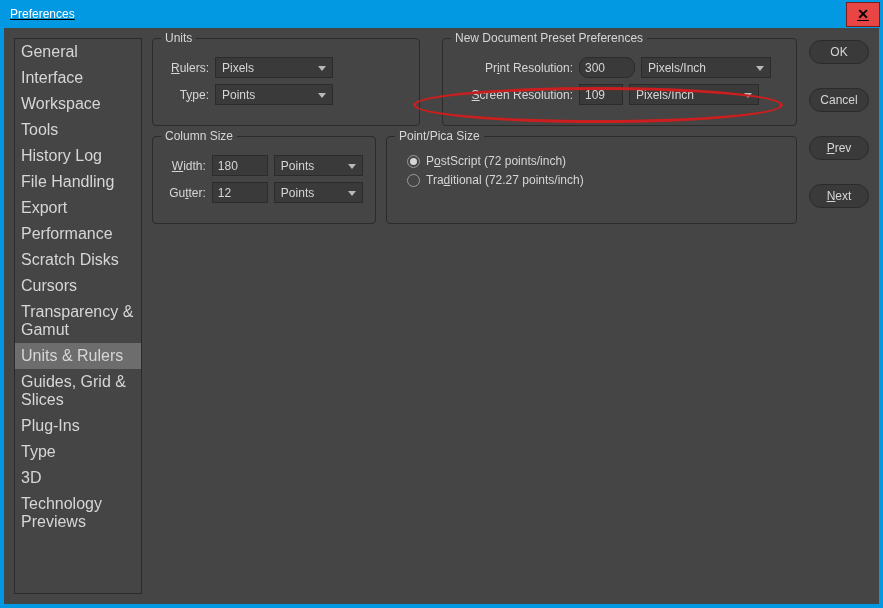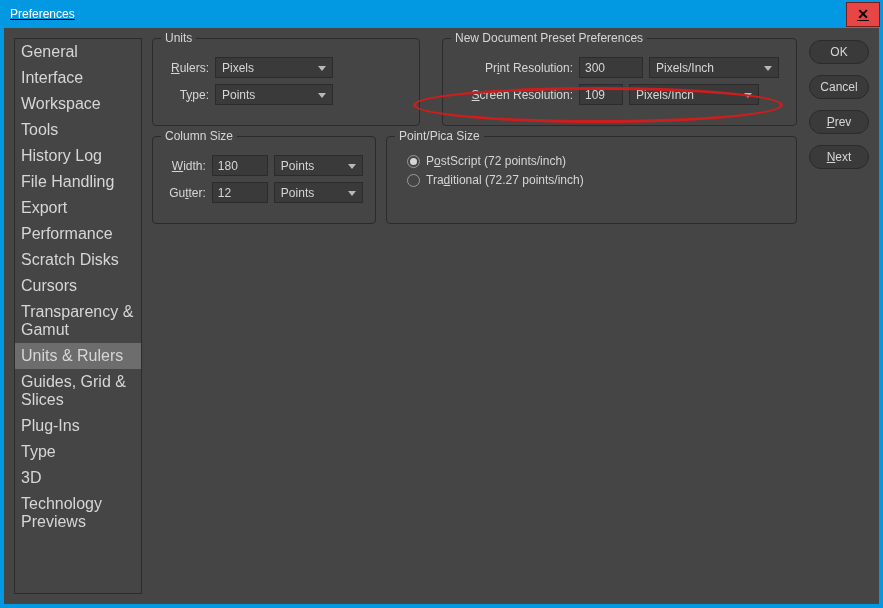--- a/index.html
+++ b/index.html
@@ -26,21 +26,21 @@
 .input-text { background: #3a3a3a; border: 1px solid #2b2b2b; color: #d6d6d6; font-size: 12px; padding: 2px 5px; height: 21px; }
 .select { background: #3a3a3a; border: 1px solid #2b2b2b; color: #d6d6d6; font-size: 12px; padding: 2px 18px 2px 6px; height: 21px; position: relative; cursor: pointer; display: flex; align-items: center; }
 .select::after { content: ""; position: absolute; right: 6px; top: 8px; width: 0; height: 0; border-left: 4px solid transparent; border-right: 4px solid transparent; border-top: 5px solid #b8b8b8; }
 .column-panel { width: 224px; }
 .column-panel .lbl { width: 44px; }
 .pointpica-panel { flex: 1; }
 .radio-row { display: flex; align-items: center; gap: 6px; margin: 5px 0 5px 8px; }
 .radio { width: 13px; height: 13px; border: 1px solid #9a9a9a; border-radius: 50%; display: flex; align-items: center; justify-content: center; }
 .radio.checked::after { content: ""; width: 7px; height: 7px; background: #d6d6d6; border-radius: 50%; }
 .radio-label { font-size: 12px; color: #d6d6d6; }
-.buttons { width: 60px; display: flex; flex-direction: column; gap: 11px; padding-top: 2px; }
+.buttons { width: 60px; display: flex; flex-direction: column; gap: 24px; padding-top: 2px; }
 .btn { background: #3a3a3a; border: 1px solid #2b2b2b; border-radius: 12px; color: #d6d6d6; font-size: 12px; height: 24px; display: flex; align-items: center; justify-content: center; cursor: pointer; }
 .row2 { display: flex; gap: 10px; }
 .annot-ellipse { position: absolute; border: 3px solid #cc1e1e; border-radius: 50%; pointer-events: none; }
 .ul { text-decoration: underline; }
 </style>
 </head>
 <body>
 
 <div class="window">
 
@@ -91,21 +91,21 @@
               <div class="select" style="width:118px">
                   <span>Points</span>
                 </div>
             </div>
           </div>
 
           <div class="fieldset resolutions-panel" style="position:relative">
             <div class="legend">New Document Preset Preferences</div>
             <div class="form-row">
               <span class="lbl">Pr<span class="ul">i</span>nt Resolution:</span>
-              <input class="input-text" style="width: 64px;" value="300">
+              <input class="input-text" style="width: 56px; border-radius: 9px;" value="300">
               <div class="select" style="width:130px">
                   <span>Pixels/Inch</span>
                 </div>
             </div>
             <div class="form-row">
               <span class="lbl"><span class="ul">S</span>creen Resolution:</span>
               <input class="input-text" style="width: 44px;" value="109">
               <div class="select" style="width:130px">
                   <span>Pixels/Inch</span>
                 </div>

